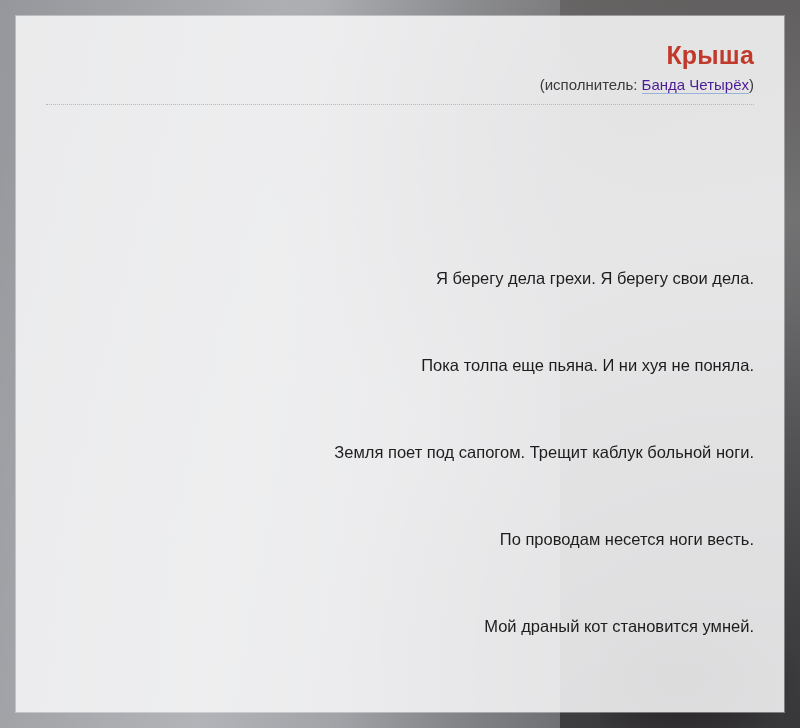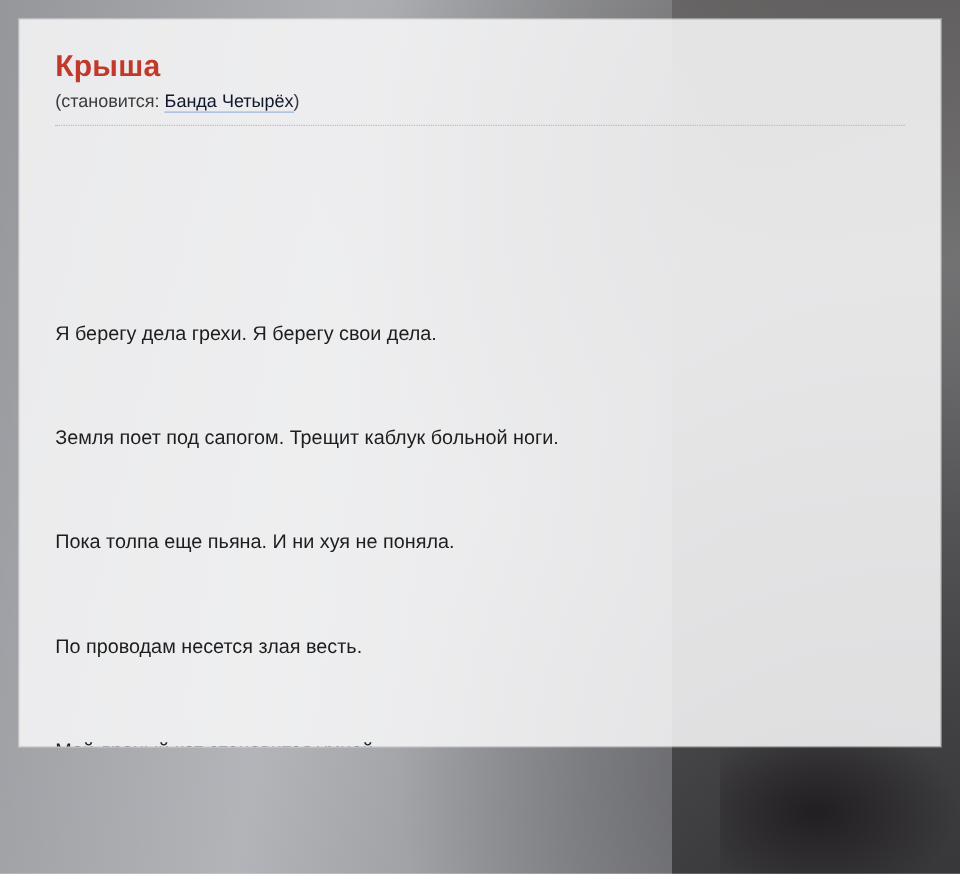--- a/index.html
+++ b/index.html
@@ -36,24 +36,25 @@
     position: absolute;
     left: 600px; top: 600px; width: 200px; height: 128px;
     background: radial-gradient(ellipse at 40% 60%, rgba(25,22,24,0.75) 0%, rgba(25,22,24,0) 70%);
   }
 
   .card {
     position: absolute;
     left: 16px;
     top: 16px;
     width: 768px;
-    height: 606px;
+    height: 696px;
     background: rgba(246,246,247,0.88);
     box-shadow: 0 0 0 1px rgba(255,255,255,0.35);
     overflow: hidden;
+    text-align: right;
   }
 
   .inner {
     padding: 26px 30px 0 30px;
   }
 
   .song-title {
     color: #c0392b;
     font-size: 25px;
     font-weight: bold;
@@ -63,21 +64,21 @@
   }
 
   .performer-line {
     font-size: 15px;
     color: #3b3b3b;
     margin: 0;
     padding-bottom: 11px;
     border-bottom: 1px dotted #b9b9b9;
   }
   .performer-link {
-    color: #0f172a;
+    color: #4c1d95;
     text-decoration: none;
     border-bottom: 1px solid rgba(58,118,196,0.45);
     cursor: pointer;
   }
 
   .lyrics {
     margin-top: 14px;
     font-size: 16.5px;
     line-height: 29px;
     color: #1d1d1d;
@@ -93,29 +94,29 @@
 </head>
 <body>
 
 <div class="backdrop"></div>
 
 <div class="card">
   <div class="inner">
 
     <h1 class="song-title">Крыша</h1>
 
-    <p class="performer-line"><span>(становится: </span><a class="performer-link" href="#">Банда Четырёх</a><span>)</span></p>
+    <p class="performer-line"><span>(исполнитель: </span><a class="performer-link" href="#">Банда Четырёх</a><span>)</span></p>
 
     <div class="lyrics">
 
       <div class="stanza">
         <div class="line">Я берегу дела грехи. Я берегу свои дела.</div>
+        <div class="line">Пока толпа еще пьяна. И ни хуя не поняла.</div>
         <div class="line">Земля поет под сапогом. Трещит каблук больной ноги.</div>
-        <div class="line">Пока толпа еще пьяна. И ни хуя не поняла.</div>
-        <div class="line">По проводам несется злая весть.</div>
+        <div class="line">По проводам несется ноги весть.</div>
         <div class="line">Мой драный кот становится умней.</div>
         
       </div>
 
       
 
       
 
     </div>
   </div>

